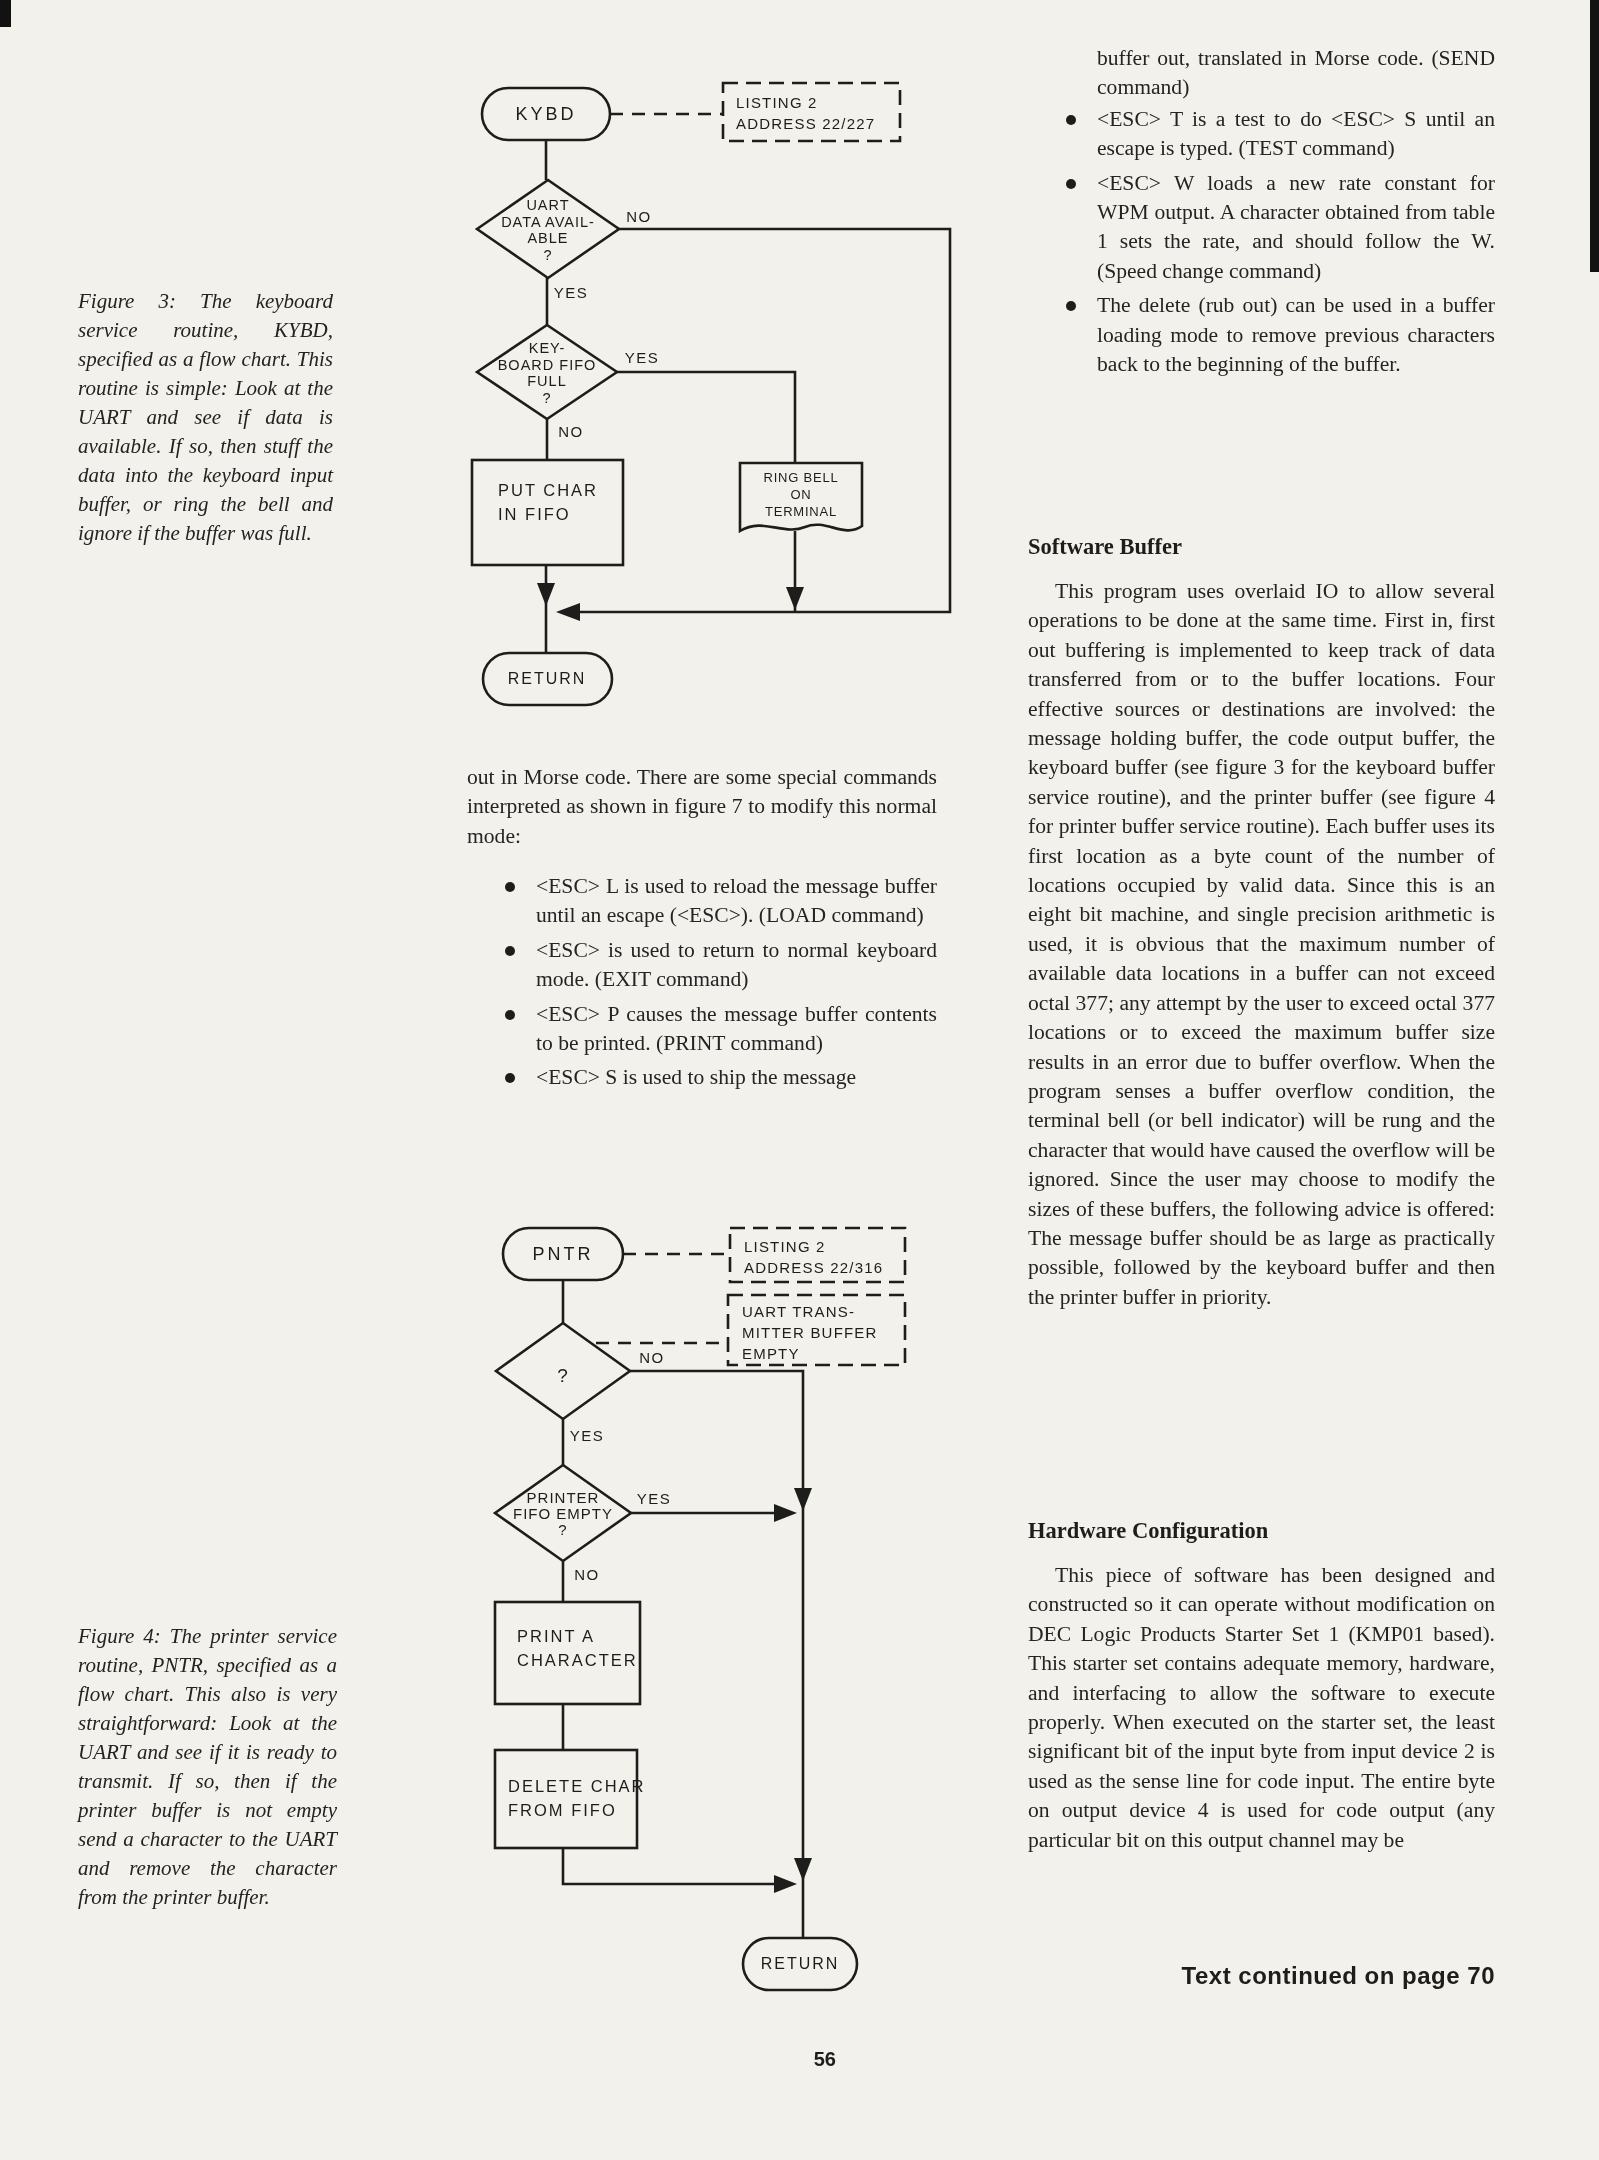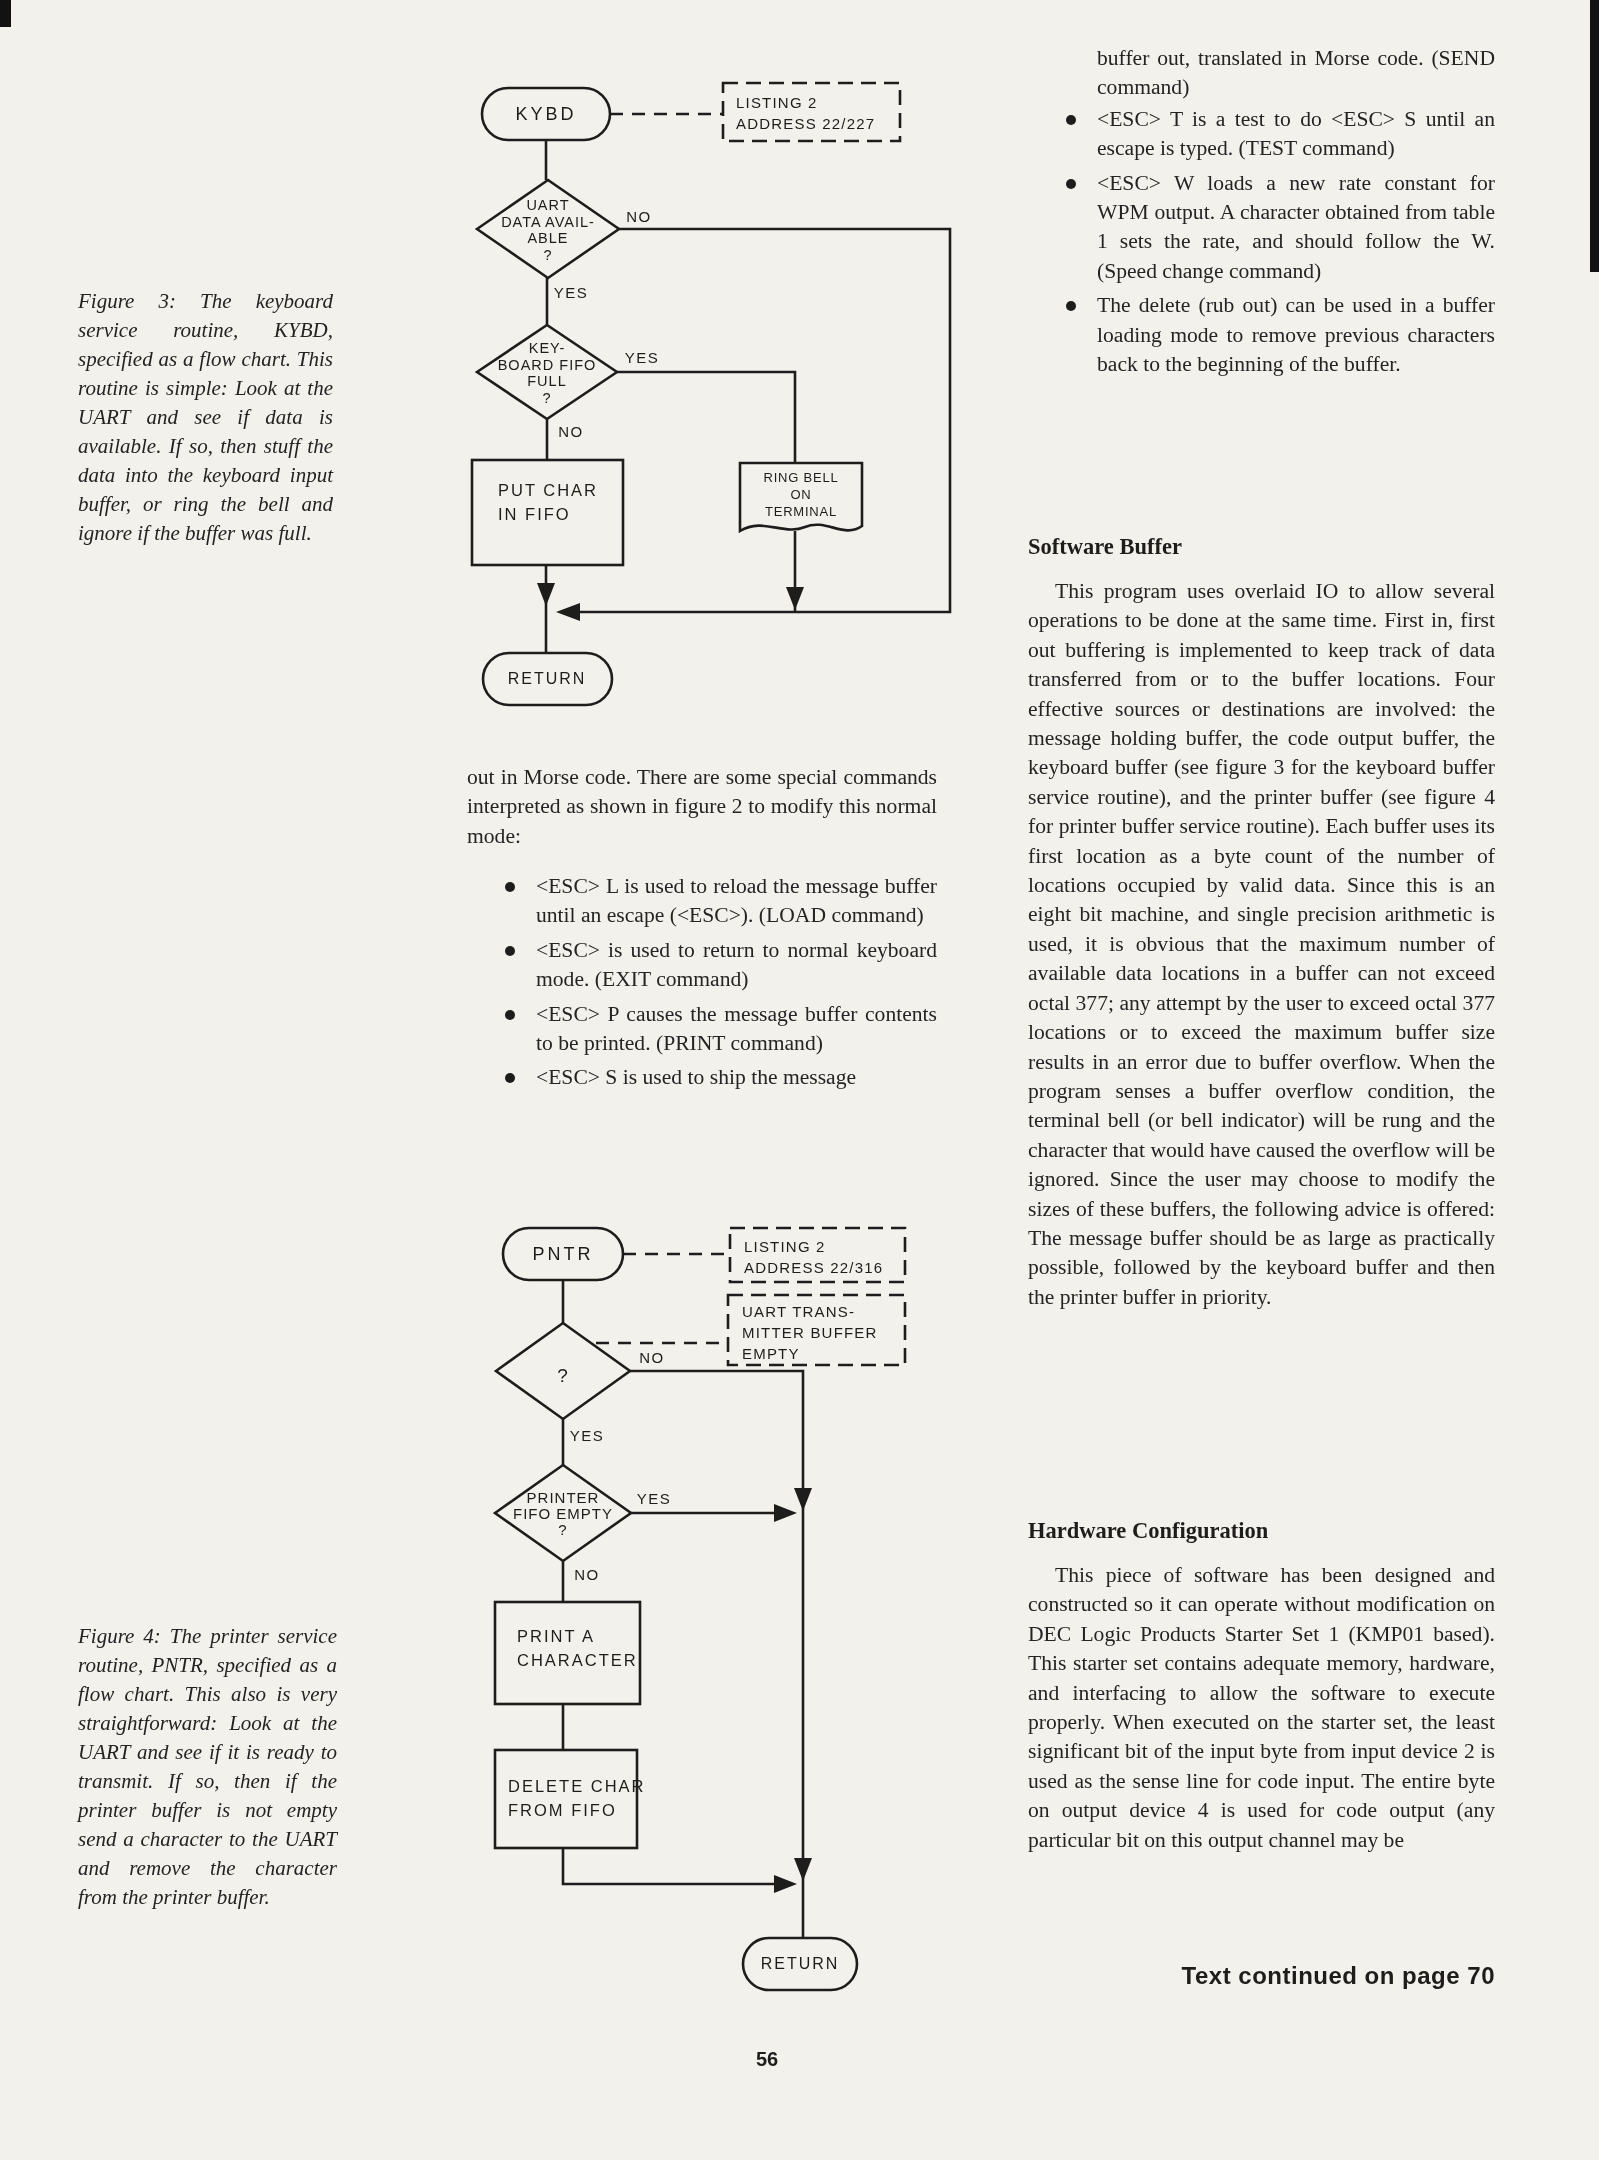--- a/index.html
+++ b/index.html
@@ -9,21 +9,21 @@
   
   .bodytext{font-size:21.6px;line-height:29.4px;text-align:justify;}
   .indent{text-indent:27px;}
   .caption{font-style:italic;font-size:21px;line-height:29px;text-align:justify;color:#232323;}
   .h2{font-weight:bold;font-size:22.5px;color:#1d1d1b;}
   .bullet-list{font-size:21.6px;line-height:29.4px;}
   .bullet-item{position:relative;padding-left:69px;text-align:justify;margin-bottom:5px;}
   .dot{position:absolute;left:38px;top:10px;width:10px;height:10px;border-radius:50%;background:#1d1d1b;}
   .hang{padding-left:69px;text-align:justify;}
   .note{font-family:"Liberation Sans",sans-serif;font-weight:bold;font-size:24px;letter-spacing:.5px;color:#1d1d1b;}
-  .pagenum{font-family:"Liberation Sans",sans-serif;font-weight:bold;font-size:20px;color:#1d1d1b;text-align:left;}
+  .pagenum{font-family:"Liberation Sans",sans-serif;font-weight:bold;font-size:20px;color:#1d1d1b;text-align:right;}
   
   .fc{position:absolute;}
   .fc svg{position:absolute;left:0;top:0;}
   .fc-label{position:absolute;font-family:"Liberation Sans",sans-serif;color:#1d1d1b;
             white-space:pre-line;text-align:center;transform:translate(-50%,-50%);letter-spacing:1.5px;}
   .fc-label.la{transform:none;text-align:left;}
   .fs18{font-size:18px;letter-spacing:3px;}
   .fs16{font-size:16px;letter-spacing:2px;}
   .fs15{font-size:15px;line-height:21px;letter-spacing:1.2px;}
   .fs145{font-size:14.5px;line-height:16.5px;letter-spacing:1px;}
@@ -84,21 +84,21 @@
   <div class="fc-label small-lab" style="left:302px;top:277px;">YES</div>
   <div class="fc-label small-lab" style="left:231px;top:351px;">NO</div>
   <div class="fc-label la fsbox" style="left:158px;top:398px;">PUT CHAR
 IN FIFO</div>
   <div class="fc-label fs13" style="left:461px;top:414px;">RING BELL
 ON
 TERMINAL</div>
   <div class="fc-label fs16" style="left:207px;top:599px;">RETURN</div>
 </div>
 
-<div class="abs bodytext" style="left:467px;top:763px;width:470px;">out in Morse code. There are some special commands interpreted as shown in figure 2 to modify this normal mode:</div>
+<div class="abs bodytext" style="left:467px;top:763px;width:470px;">out in Morse code. There are some special commands interpreted as shown in figure 7 to modify this normal mode:</div>
 
 <div class="abs bullet-list" style="left:467px;top:872px;width:470px;">
   <div class="bullet-item">
     <span class="dot"></span>
     <span>&lt;ESC&gt; L is used to reload the message buffer until an escape (&lt;ESC&gt;). (LOAD command)</span>
   </div>
   <div class="bullet-item">
     <span class="dot"></span>
     <span>&lt;ESC&gt; is used to return to normal keyboard mode. (EXIT command)</span>
   </div>

